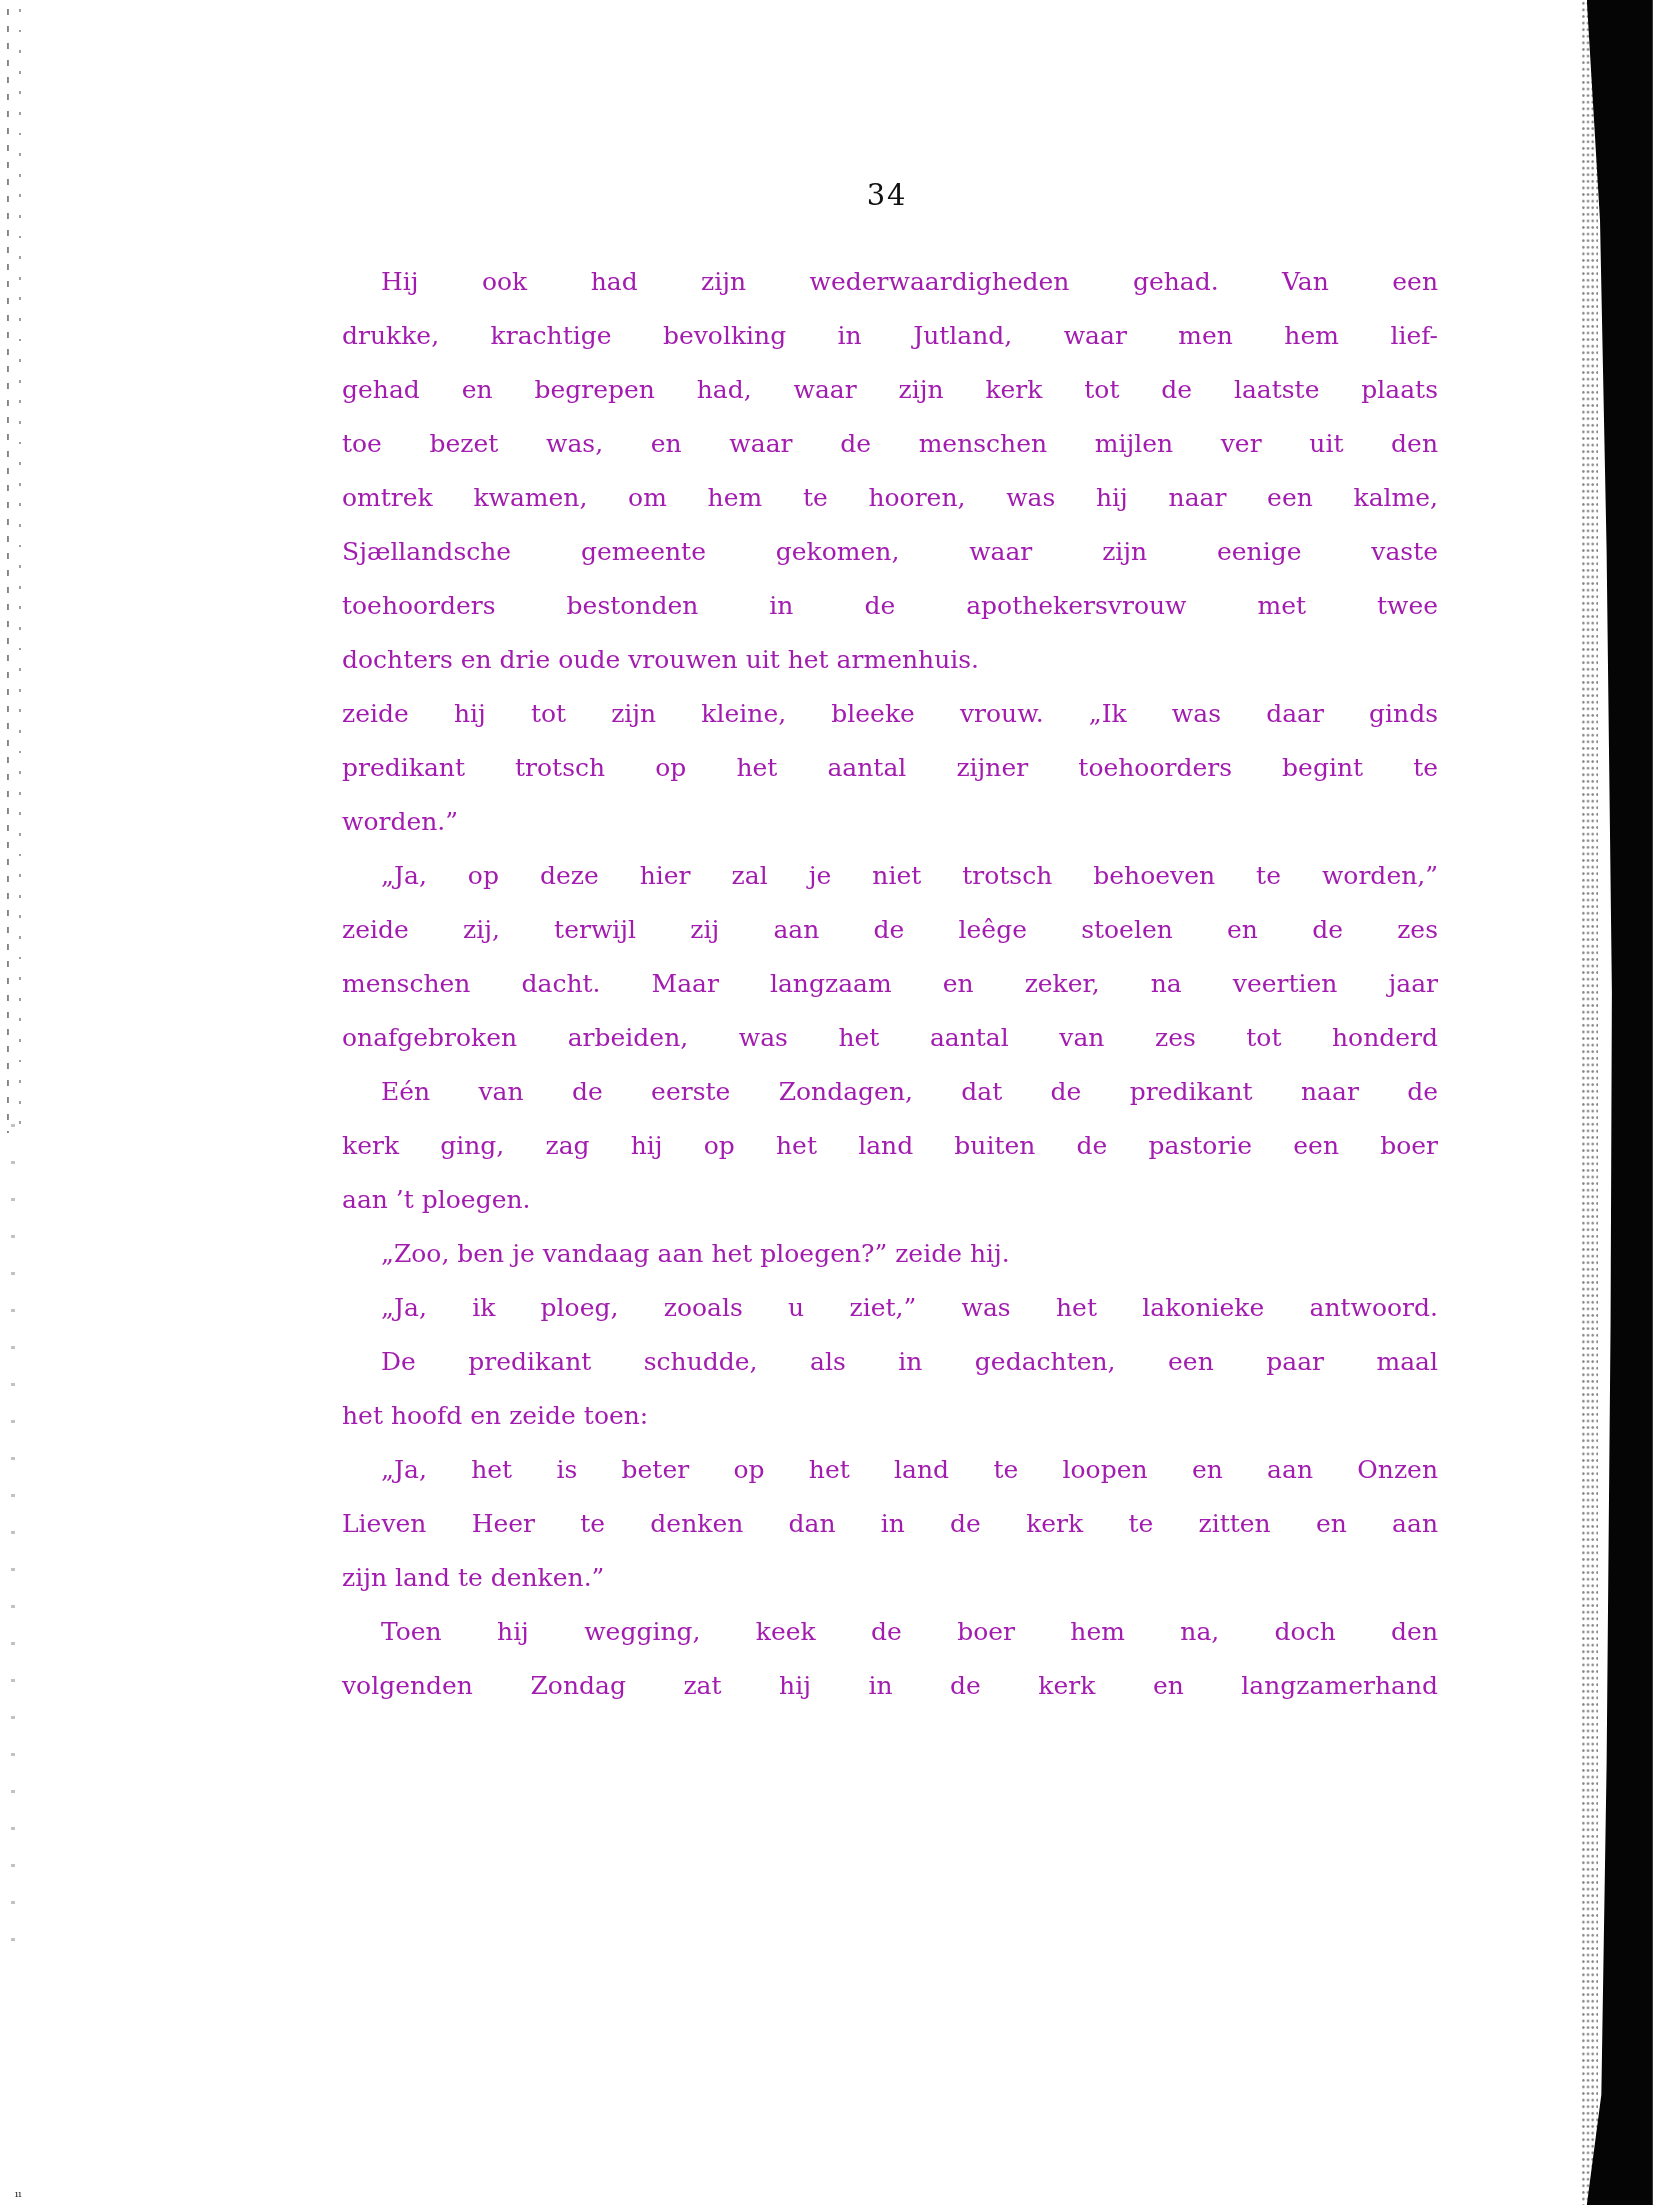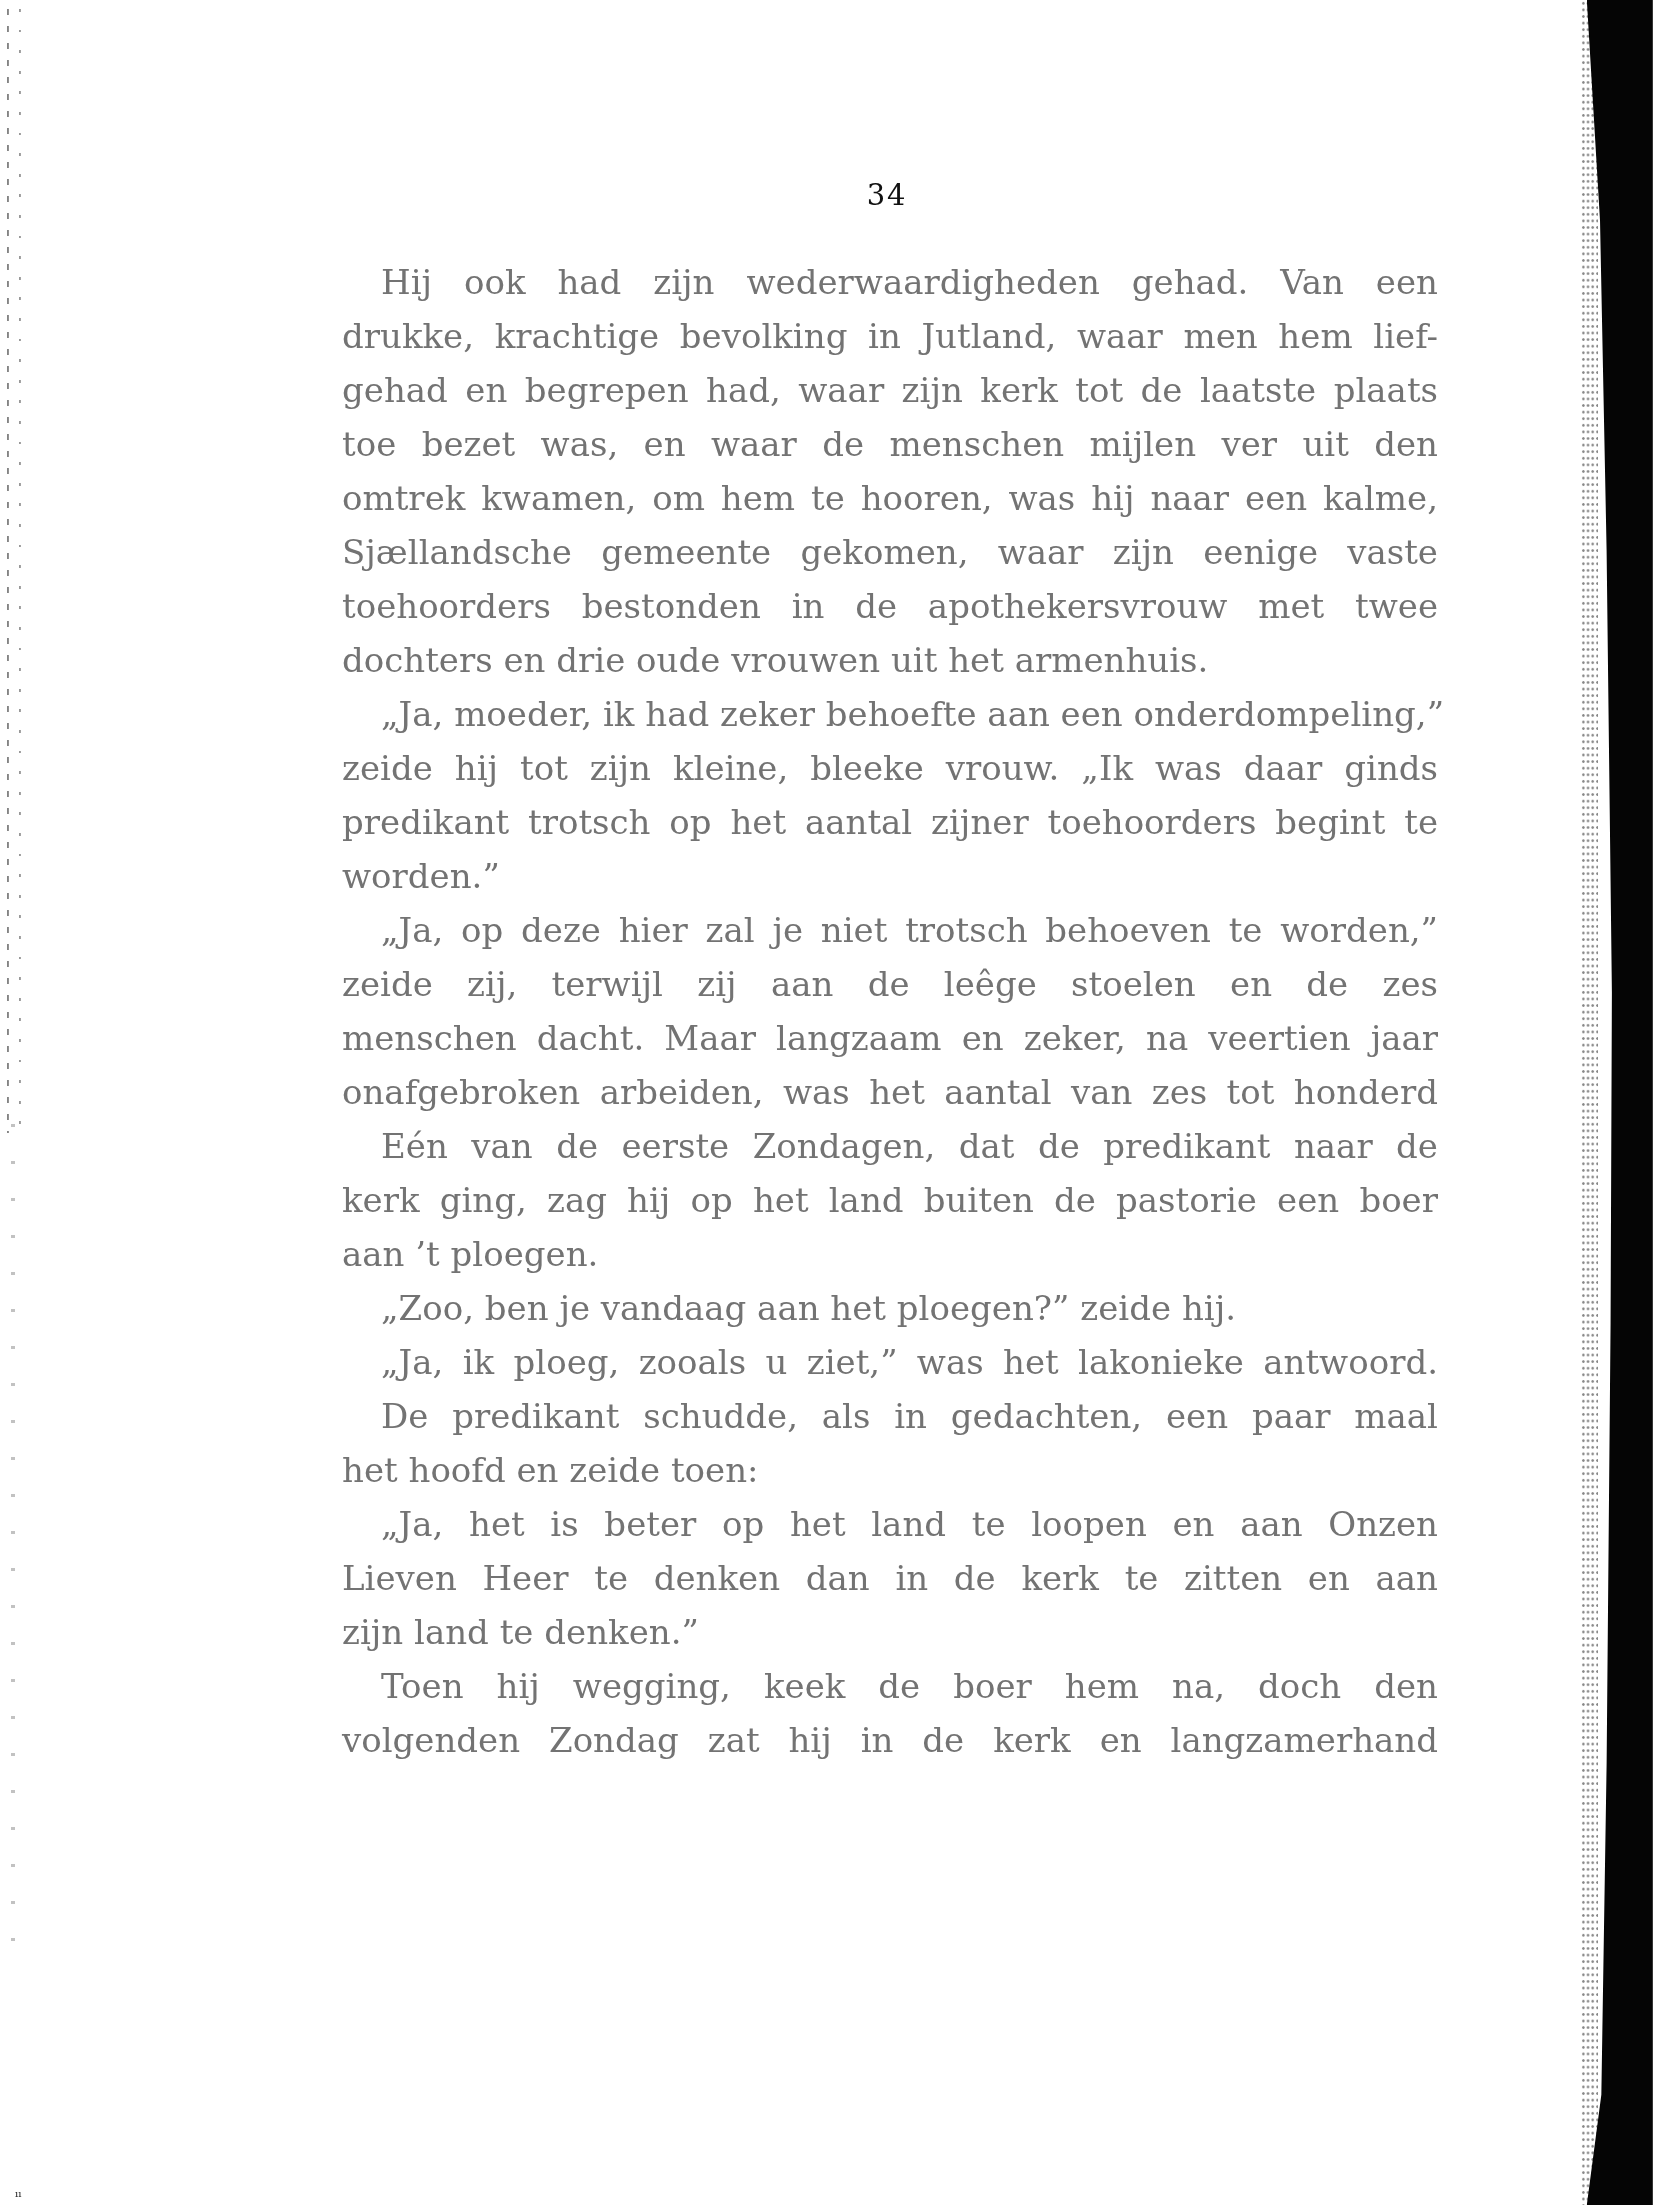--- a/index.html
+++ b/index.html
@@ -4,21 +4,21 @@
 <style>
   html, body { margin: 0; padding: 0; background: #ffffff; }
   body { width: 1664px; height: 2205px; position: relative; overflow: hidden; }
   .page { position: absolute; left: 0; top: 0; width: 1664px; height: 2205px; background: #ffffff; }
   .page-number {
     position: absolute; left: 0; width: 1774px; top: 178px; text-align: center;
     font-family: "DejaVu Serif", serif; font-size: 29px; color: #111; letter-spacing: 1.9px;
   }
   .text-block {
     position: absolute; left: 342px; top: 255px; width: 1096px;
-    font-family: "DejaVu Serif", serif; font-size: 34px; color: #737373;
+    font-family: "DejaVu Serif", serif; font-size: 25px; color: #a21caf;
   }
   .line {
     height: 54px; line-height: 54px; white-space: nowrap;
     text-align: justify; text-align-last: justify; overflow: visible;
   }
   .line.indent { padding-left: 39px; }
   .line.last { text-align-last: left; }
   .binding-edge {
     position: absolute; top: 0; right: 11.2px; width: 66px; height: 2205px; background: #050505;
     clip-path: polygon(0 0, 100% 0, 100% 100%, 0 100%, 22% 95%, 30% 80%, 36% 60%, 38% 45%, 30% 25%, 20% 10%);
@@ -58,21 +58,20 @@
 
   <div class="text-block" id="text-block">
       <div class="line indent">Hij ook had zijn wederwaardigheden gehad. Van een</div>
       <div class="line">drukke, krachtige bevolking in Jutland, waar men hem lief-</div>
       <div class="line">gehad en begrepen had, waar zijn kerk tot de laatste plaats</div>
       <div class="line">toe bezet was, en waar de menschen mijlen ver uit den</div>
       <div class="line">omtrek kwamen, om hem te hooren, was hij naar een kalme,</div>
       <div class="line">Sjællandsche gemeente gekomen, waar zijn eenige vaste</div>
       <div class="line">toehoorders bestonden in de apothekersvrouw met twee</div>
       <div class="line last">dochters en drie oude vrouwen uit het armenhuis.</div>
-      <div class="line indent">„Ja, moeder, ik had zeker behoefte aan een onderdompeling,”</div>
       <div class="line">zeide hij tot zijn kleine, bleeke vrouw. „Ik was daar ginds</div>
       <div class="line">predikant trotsch op het aantal zijner toehoorders begint te</div>
       <div class="line last">worden.”</div>
       <div class="line indent">„Ja, op deze hier zal je niet trotsch behoeven te worden,”</div>
       <div class="line">zeide zij, terwijl zij aan de leêge stoelen en de zes</div>
       <div class="line">menschen dacht. Maar langzaam en zeker, na veertien jaar</div>
       <div class="line">onafgebroken arbeiden, was het aantal van zes tot honderd</div>
       <div class="line indent">Eén van de eerste Zondagen, dat de predikant naar de</div>
       <div class="line">kerk ging, zag hij op het land buiten de pastorie een boer</div>
       <div class="line last">aan ’t ploegen.</div>

